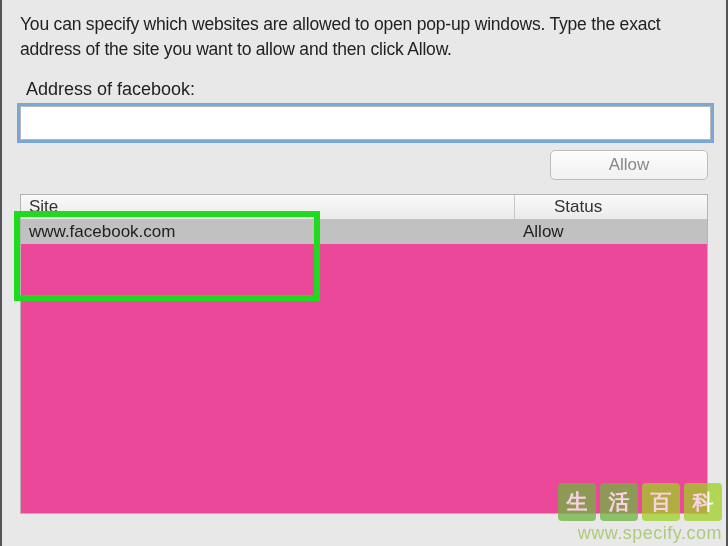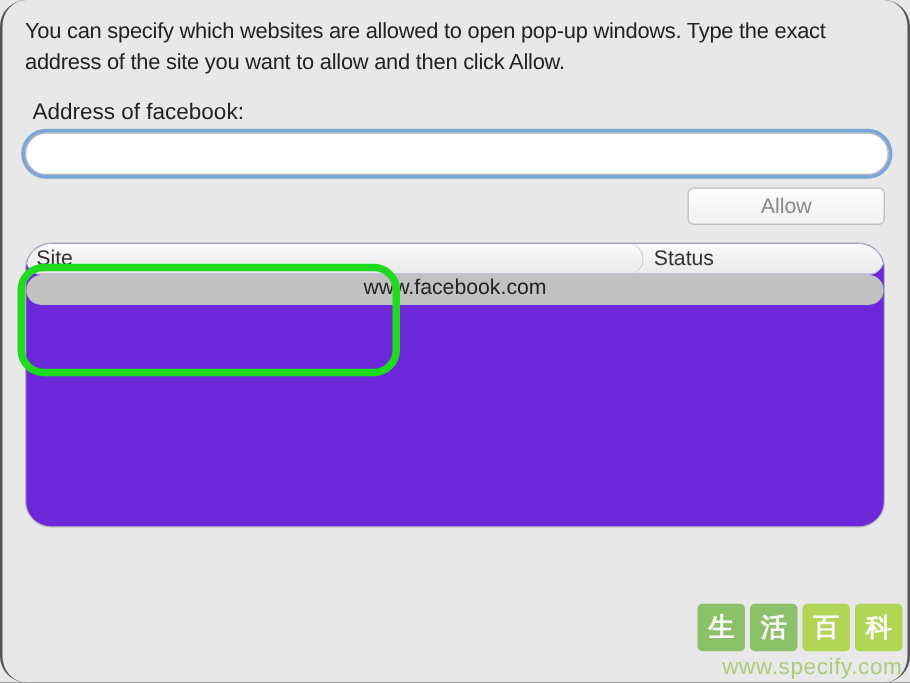--- a/index.html
+++ b/index.html
@@ -1,15 +1,15 @@
 <!DOCTYPE html>
 <html><head>
   <meta charset="utf-8">
   <style>
-    * { box-sizing: border-box; margin: 0; padding: 0; border-radius: 21px; }
+    * { box-sizing: border-box; margin: 0; padding: 0; }
     body {
       width: 728px;
       height: 546px;
       background: #e8e8e8;
       font-family: -apple-system, "Helvetica Neue", Arial, sans-serif;
       font-size: 16px;
       color: #1a1a1a;
       overflow: hidden;
       position: relative;
       border-left: 2px solid #555;
@@ -63,48 +63,47 @@
       background: linear-gradient(#fdfdfd, #f1f1f1);
       font-size: 17px;
       color: #888;
       text-align: center;
       cursor: default;
     }
 
     .table-wrap {
       position: relative;
       border: 1px solid #b4b4b4;
-      background: #6d28d9;
-      height: 228px;
+      background: #ec4899;
+      height: 320px;
       overflow: hidden;
     }
 
     .table-header {
       display: flex;
       height: 25px;
       background: linear-gradient(#fafafa, #eaeaea);
       border-bottom: 1px solid #c2c2c2;
     }
 
     .th {
       font-size: 17px;
       color: #333;
       padding: 1px 8px;
       display: flex;
       align-items: center;
       border-right: 1px solid #c8c8c8;
     }
     .th.site { flex: 0 0 494px; }
-    .th.status { flex: 1; border-right: none; }
+    .th.status { flex: 1; border-right: none; margin-left: 31px; }
 
     .table-row {
       display: flex;
       height: 24px;
       align-items: center;
-      flex-direction: column;
     }
     .row-selected { background: #c1c1c1; }
     .td {
       font-size: 17px;
       color: #222;
       padding: 0 8px;
     }
     .td.site { flex: 0 0 494px; }
     .td.status { flex: 1; }
 

